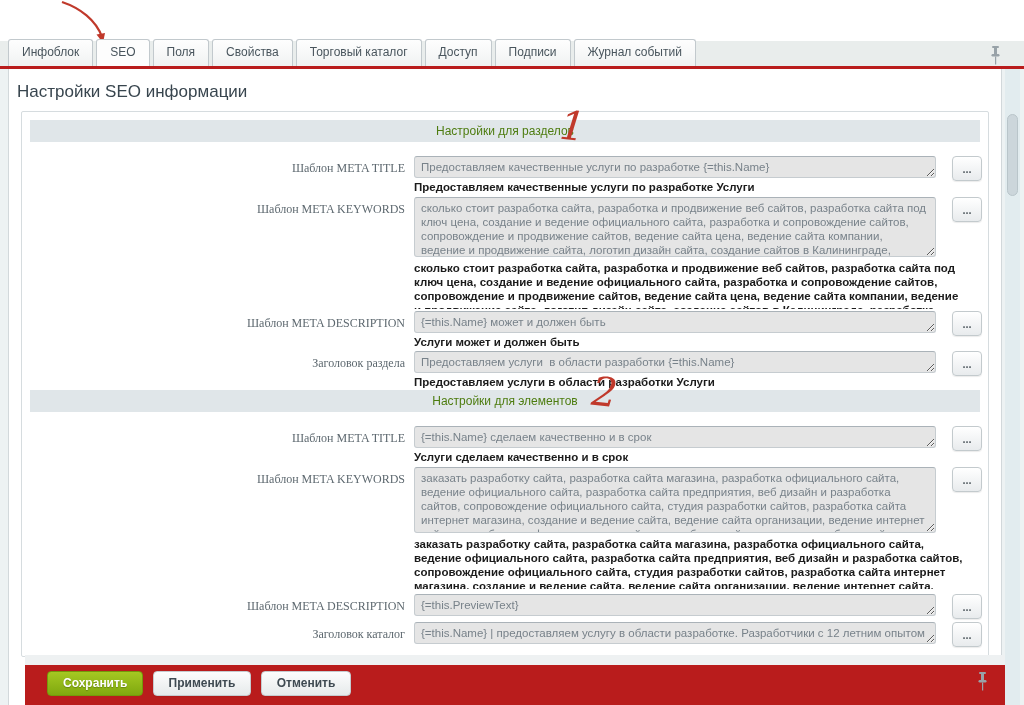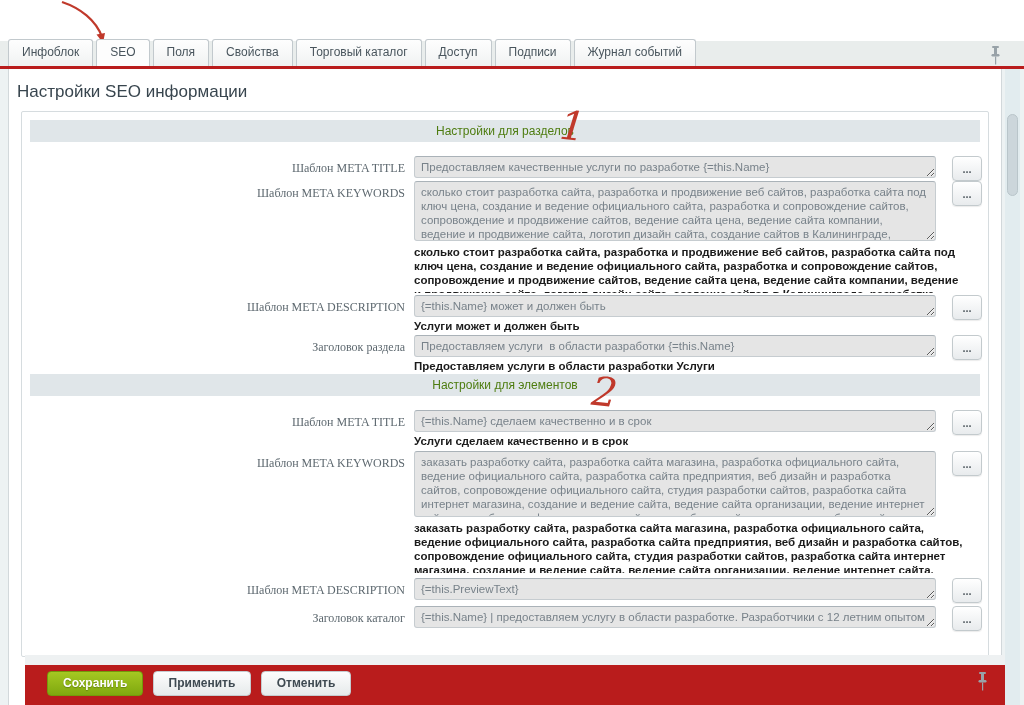--- a/index.html
+++ b/index.html
@@ -141,20 +141,21 @@
     <div class="page-title">Настройки SEO информации</div>
 
     <div class="formbox">
 
       <div class="section-header">Настройки для разделов</div>
 
       <div class="row mt14">
         <div class="lbl">Шаблон META TITLE</div>
         <div class="fld">
           <textarea class="inp ta22" wrap="off" style="">Предоставляем качественные услуги по разработке {=this.Name}</textarea>
+          <div class="pv pv14">Предоставляем качественные услуги по разработке Услуги</div>
         </div>
         <button class="dots">...</button>
       </div>
 
       <div class="row mt3">
         <div class="lbl">Шаблон META KEYWORDS</div>
         <div class="fld">
           <textarea class="inp ta60" style="">сколько стоит разработка сайта, разработка и продвижение веб сайтов, разработка сайта под ключ цена, создание и ведение официального сайта, разработка и сопровождение сайтов, сопровождение и продвижение сайтов, ведение сайта цена, ведение сайта компании, ведение и продвижение сайта, логотип дизайн сайта, создание сайтов в Калининграде, разработка сайтов Калининград, разработка сайтов в Москве, разработка сайтов в Санкт-Петербурге</textarea>
           <div class="pv pv48">сколько стоит разработка сайта, разработка и продвижение веб сайтов, разработка сайта под ключ цена, создание и ведение официального сайта, разработка и сопровождение сайтов, сопровождение и продвижение сайтов, ведение сайта цена, ведение сайта компании, ведение и продвижение сайта, логотип дизайн сайта, создание сайтов в Калининграде, разработка сайтов Калининград, разработка сайтов в Москве, разработка сайтов в Санкт-Петербурге</div>
         </div>

